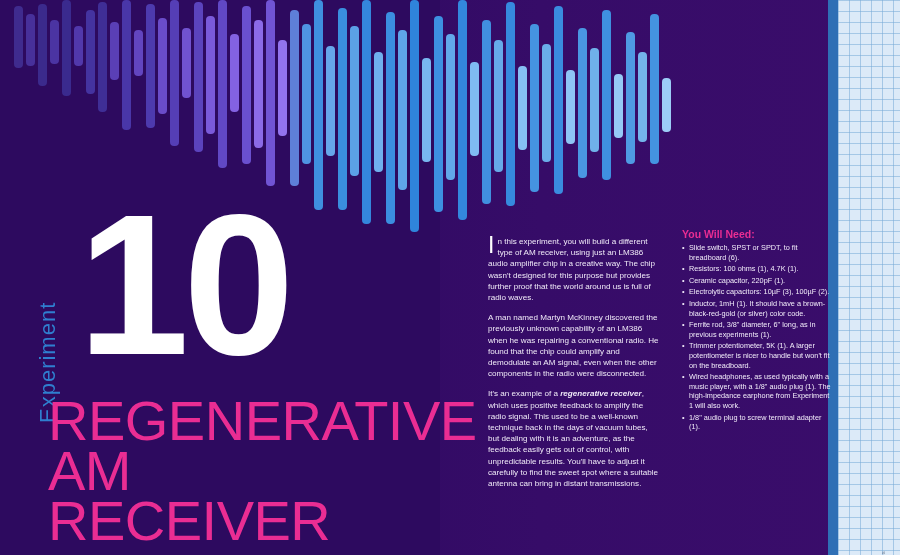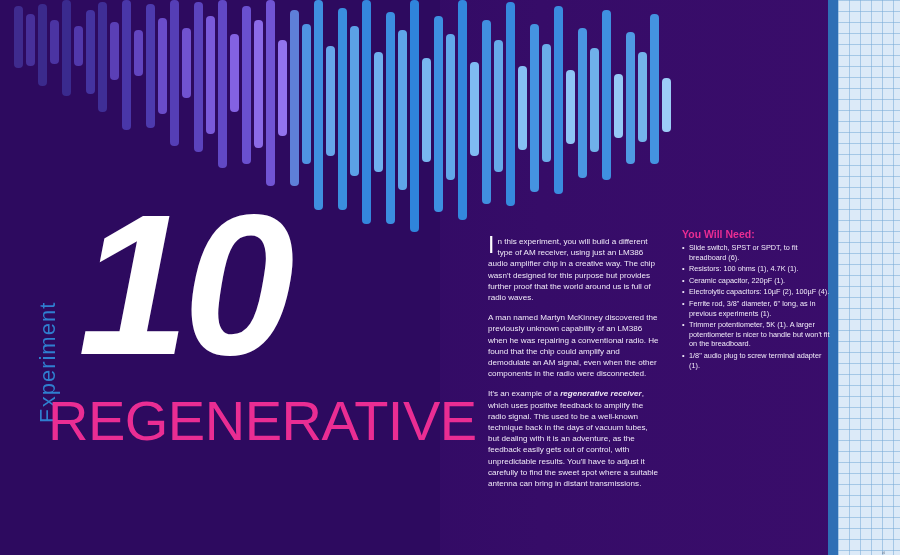--- a/index.html
+++ b/index.html
@@ -63,21 +63,20 @@
 
   
   .big-number {
     position:absolute;
     left:78px; top:200px;
     color:#ffffff;
     font-size:200px;
     line-height:170px;
     font-weight:700;
     letter-spacing:-6px;
-    font-style:italic;
   }
 
   
   .title {
     position:absolute;
     left:48px; top:396px;
     color:#ea2d93;
     font-size:56px;
     line-height:50px;
     font-weight:400;
@@ -213,36 +212,39 @@
 
   <div class="grid-col-stripe"></div>
   <div class="grid-col"></div>
 
   <div class="experiment-word">Experiment</div>
 
   <div class="big-number">10</div>
 
   <div class="title">
     <span>REGENERATIVE</span>
+    <span class="line2">AM RECEIVER</span>
   </div>
 
   <div class="body-col">
     <p><span class="dropcap">I</span><span>n this experiment, you will build a different type of AM receiver, using just an LM386 audio amplifier chip in a creative way. The chip wasn't designed for this purpose but provides further proof that the world around us is full of radio waves.</span></p>
     <p>A man named Martyn McKinney discovered the previously unknown capability of an LM386 when he was repairing a conventional radio. He found that the chip could amplify and demodulate an AM signal, even when the other components in the radio were disconnected.</p>
     <p><span>It's an example of a </span><em>regenerative receiver</em><span>, which uses positive feedback to amplify the radio signal. This used to be a well-known technique back in the days of vacuum tubes, but dealing with it is an adventure, as the feedback easily gets out of control, with unpredictable results. You'll have to adjust it carefully to find the sweet spot where a suitable antenna can bring in distant transmissions.</span></p>
   </div>
 
   <div class="need-col">
     <div class="need-title">You Will Need:</div>
     <ul class="need-list">
         <li>Slide switch, SPST or SPDT, to fit breadboard (6).</li>
         <li>Resistors: 100 ohms (1), 4.7K (1).</li>
         <li>Ceramic capacitor, 220pF (1).</li>
-        <li>Electrolytic capacitors: 10µF (2), 100µF (4).</li>
+        <li>Electrolytic capacitors: 10µF (3), 100µF (2).</li>
+        <li>Inductor, 1mH (1). It should have a brown-black-red-gold (or silver) color code.</li>
         <li>Ferrite rod, 3/8" diameter, 6" long, as in previous experiments (1).</li>
         <li>Trimmer potentiometer, 5K (1). A larger potentiometer is nicer to handle but won't fit on the breadboard.</li>
+        <li>Wired headphones, as used typically with a music player, with a 1/8" audio plug (1). The high-impedance earphone from Experiment 1 will also work.</li>
         <li>1/8" audio plug to screw terminal adapter (1).</li>
       </ul>
   </div>
 
   <div class="credit">Adobe Stock: Simplelines</div>
 
 </div>
 
 </body></html>

